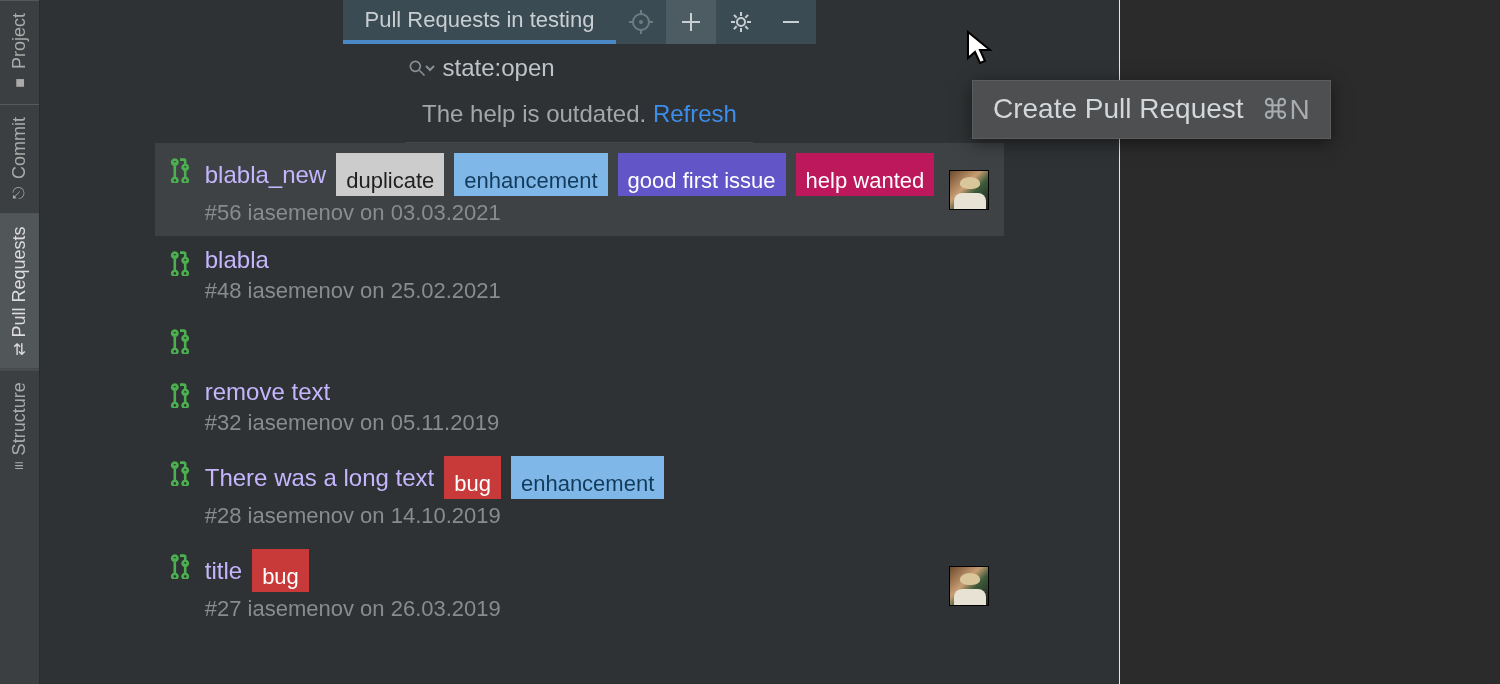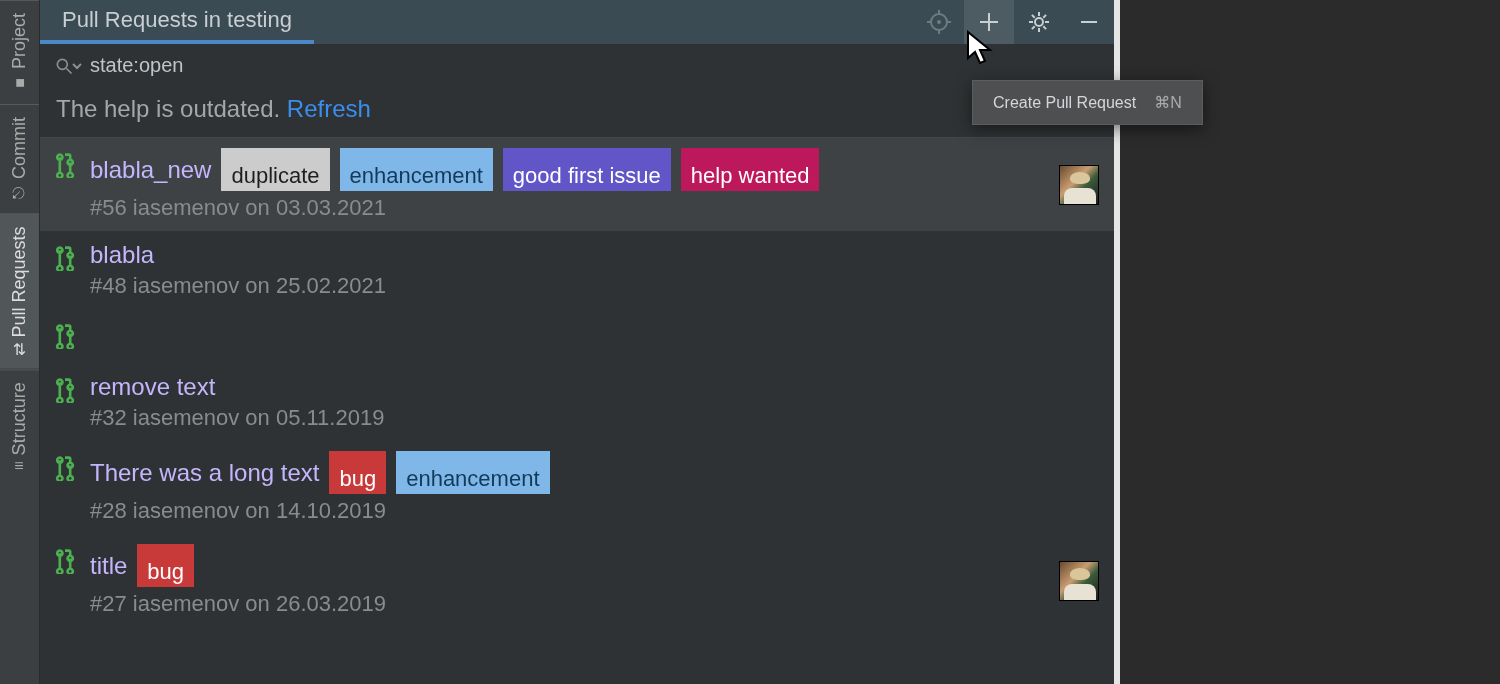--- a/index.html
+++ b/index.html
@@ -47,21 +47,22 @@
     display: inline-block;
     transform: rotate(90deg);
     font-size: 16px;
   }
   
   .pr-panel {
     width: 1080px;
     background: #2f3234;
     display: flex;
     flex-direction: column;
-    border-right: 6px solid #e5e5e5;
+    border-right: 1px solid #e5e5e5;
+    align-items: center;
   }
   .editor-area {
     flex: 1;
     background: #2b2b2b;
   }
   
   .pr-header {
     display: flex;
     align-items: center;
     background: #3a4b53;
@@ -102,21 +103,21 @@
   .search-row .mag {
     color: #8a8f93;
     display: flex;
     align-items: center;
   }
   .search-input {
     background: transparent;
     border: none;
     outline: none;
     color: #bfc4c8;
-    font-size: 20px;
+    font-size: 24px;
     width: 100%;
   }
   
   .notice {
     padding: 8px 16px 14px 16px;
     font-size: 24px;
     color: #a3a7aa;
     border-bottom: 1px solid #444749;
   }
   .notice a {
@@ -200,24 +201,24 @@
   }
   
   .tooltip {
     position: absolute;
     top: 80px;
     left: 972px;
     background: #4d4f51;
     border: 1px solid #5a5c5e;
     box-shadow: 0 4px 16px rgba(0,0,0,0.5);
     padding: 12px 20px;
-    font-size: 16px;
+    font-size: 28px;
     color: #d4d7d9;
     display: flex;
-    align-items: flex-end;
+    align-items: flex-start;
     gap: 18px;
   }
   .tooltip .shortcut {
     color: #a9acae;
   }
   
   .cursor {
     position: absolute;
     top: 30px;
     left: 966px;

